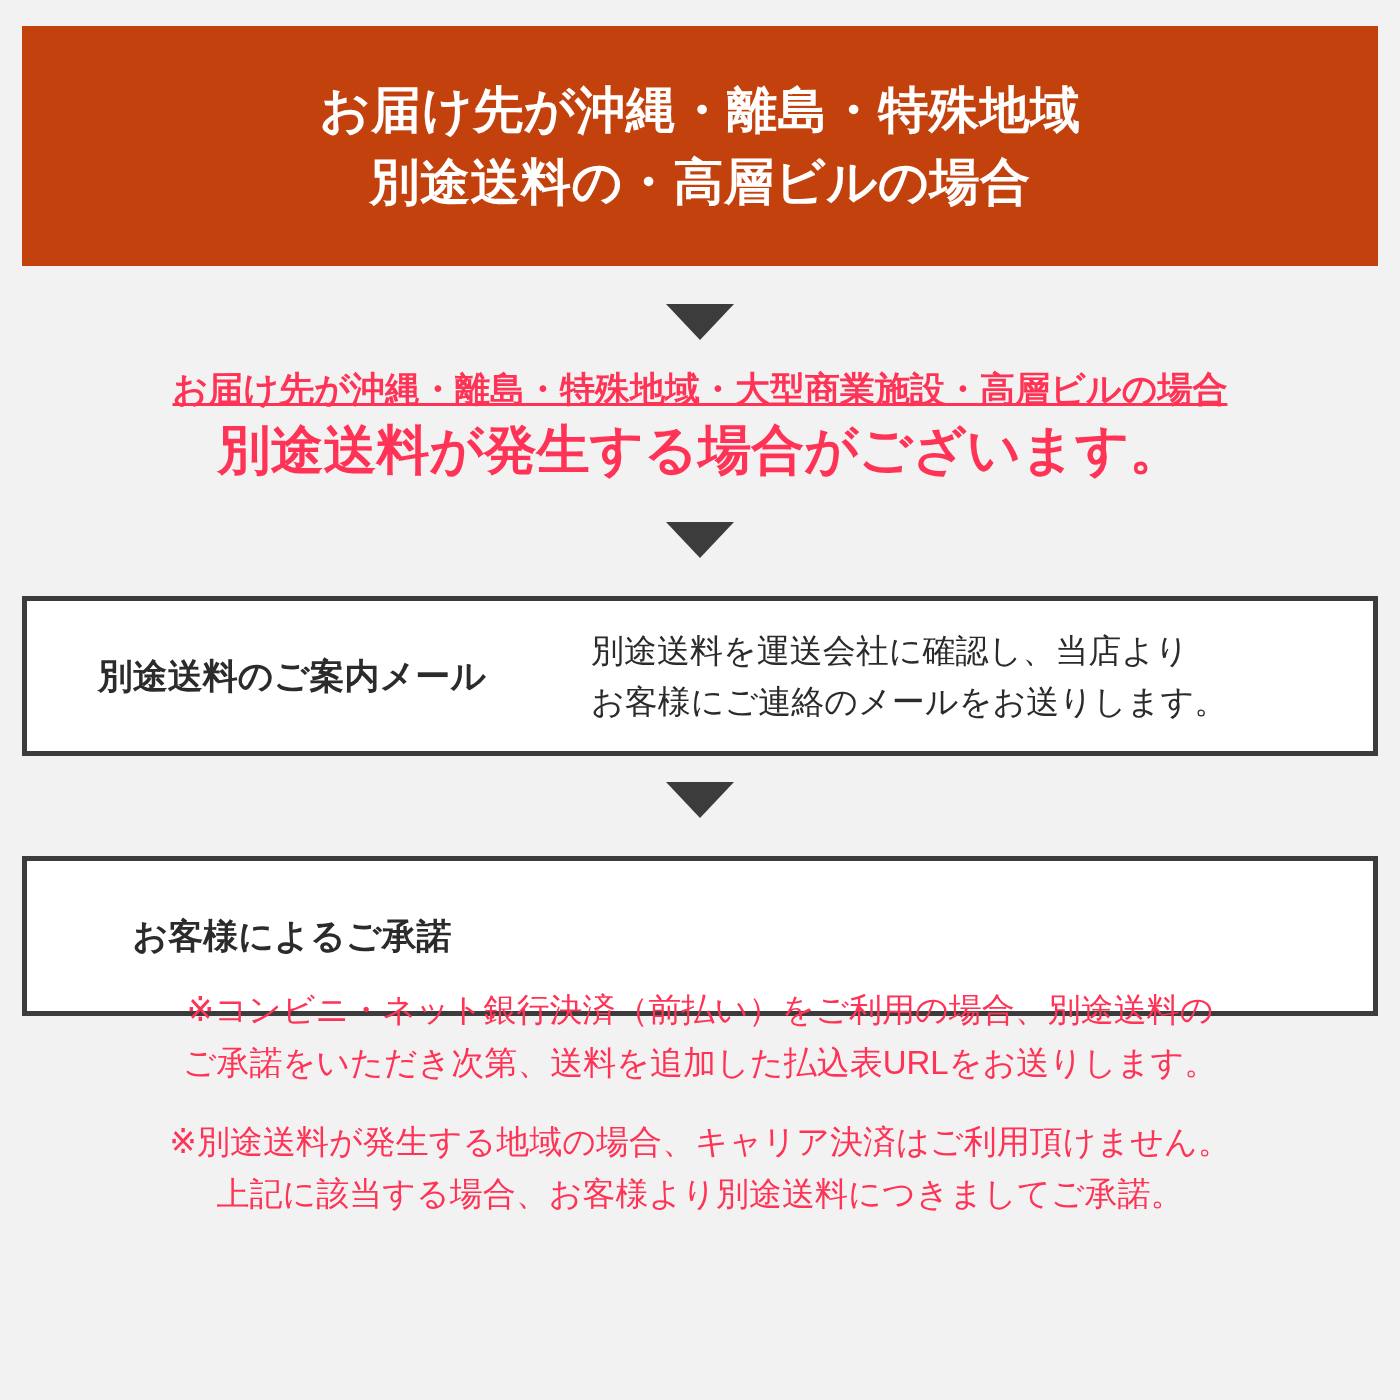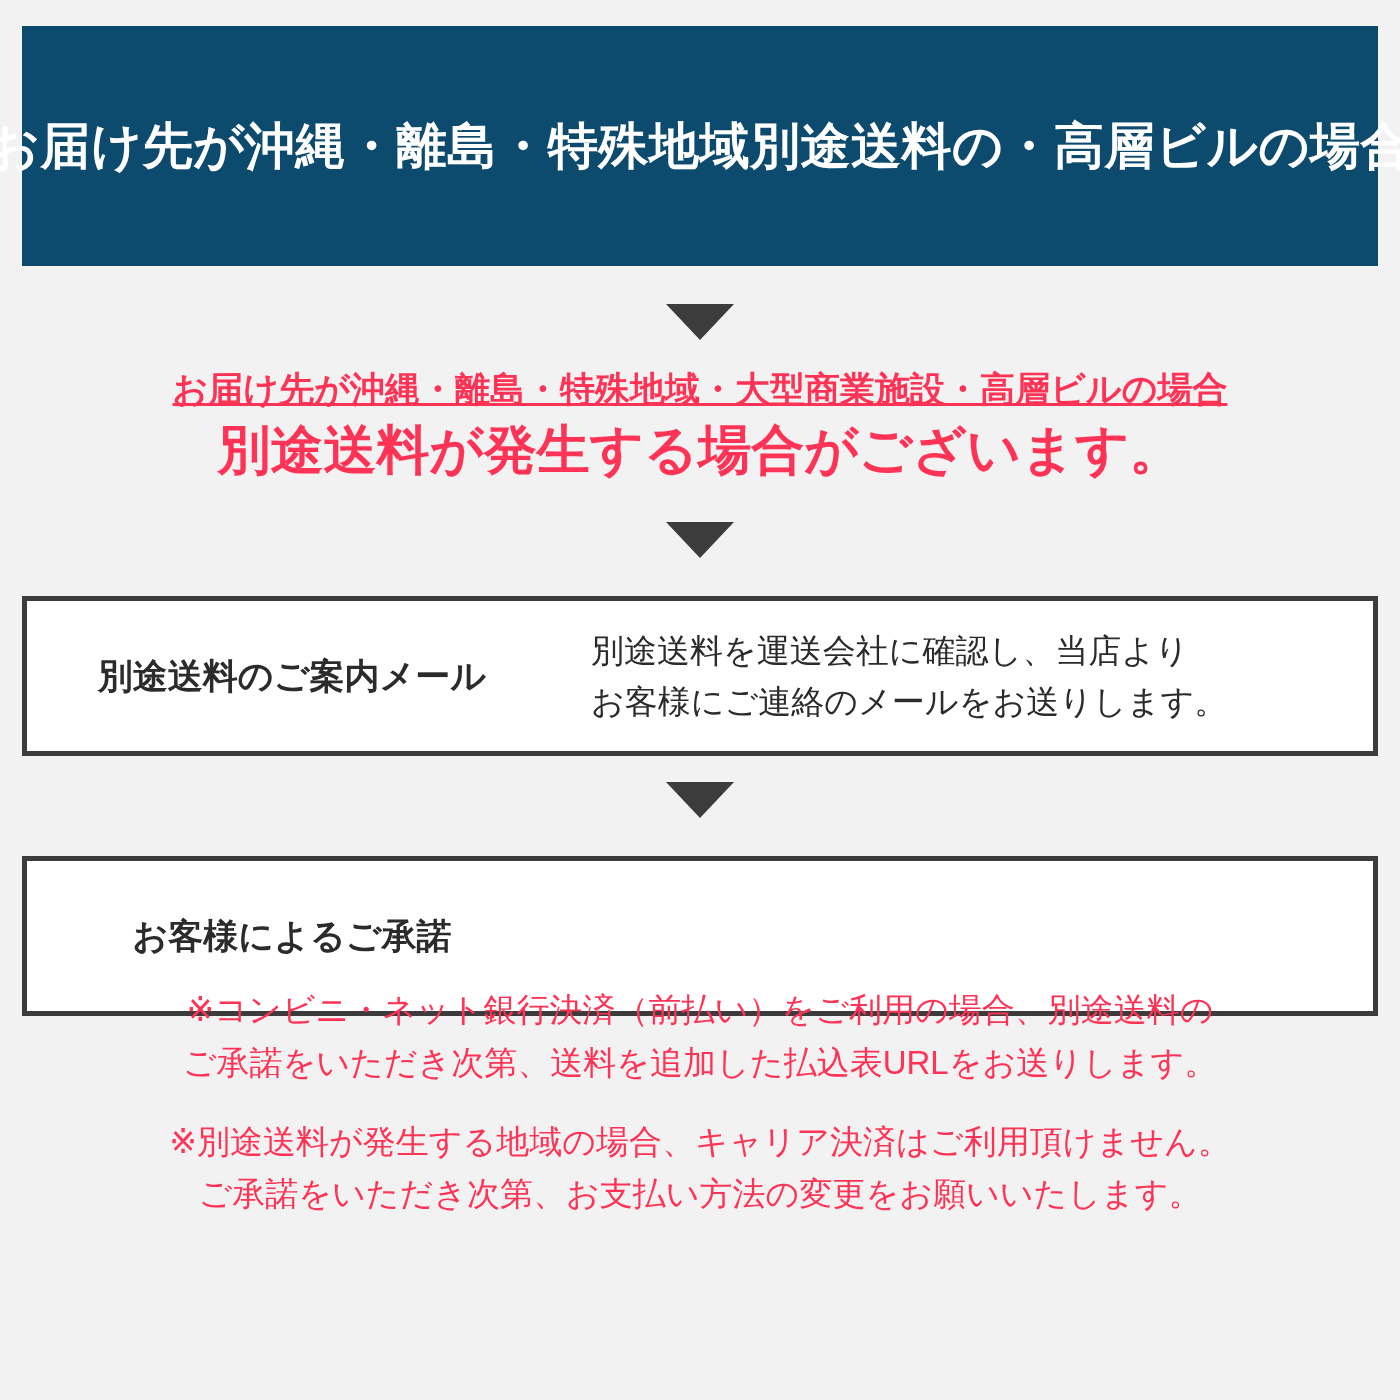--- a/index.html
+++ b/index.html
@@ -22,23 +22,23 @@
     box-sizing: border-box;
   }
 
   
   .header-banner {
     position: absolute;
     left: 22px;
     top: 26px;
     width: 1356px;
     height: 240px;
-    background: #0c4a6e;
+    background: #c2410c;
     display: flex;
-    flex-direction: row;
+    flex-direction: column;
     align-items: center;
     justify-content: center;
     box-sizing: border-box;
   }
   .header-line {
     color: #ffffff;
     font-size: 50px;
     font-weight: bold;
     line-height: 1.44;
     letter-spacing: 0.5px;
@@ -166,17 +166,17 @@
     <div class="step-label">お客様によるご承諾</div>
   </div>
 
   <div class="notes">
     <div class="note">
       <div>※コンビニ・ネット銀行決済（前払い）をご利用の場合、別途送料の</div>
       <div>ご承諾をいただき次第、送料を追加した払込表URLをお送りします。</div>
     </div>
     <div class="note">
       <div>※別途送料が発生する地域の場合、キャリア決済はご利用頂けません。</div>
-      <div>ご承諾をいただき次第、お支払い方法の変更をお願いいたします。</div>
+      <div>上記に該当する場合、お客様より別途送料につきましてご承諾。</div>
     </div>
   </div>
 
 </div>
 
 </body></html>

